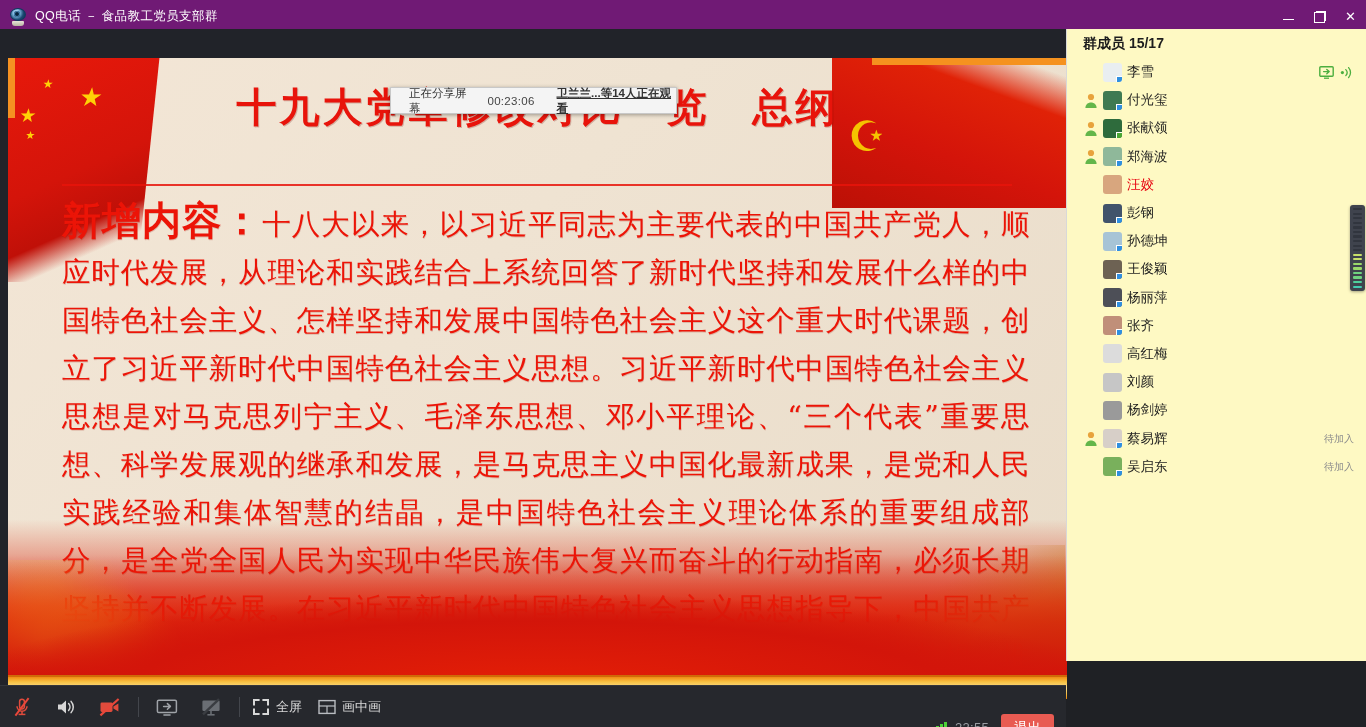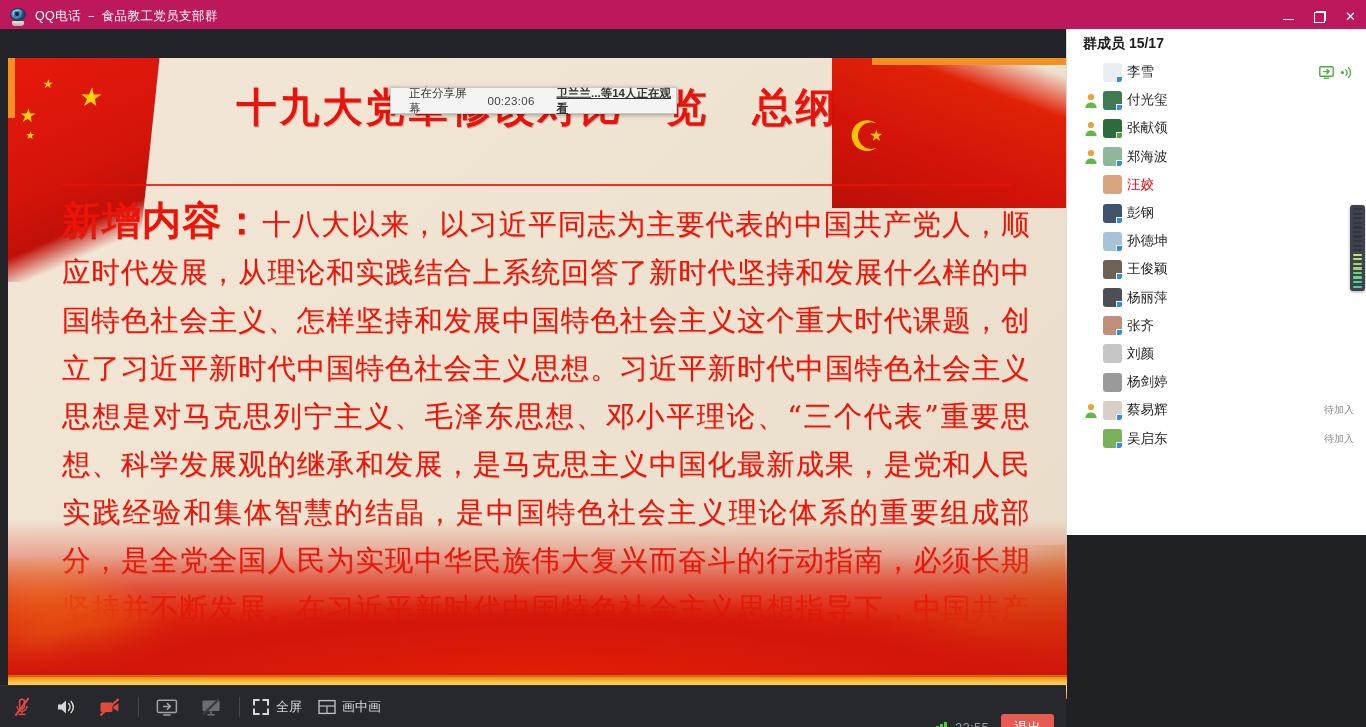--- a/index.html
+++ b/index.html
@@ -7,21 +7,21 @@
     width: 1366px; height: 727px;
     overflow: hidden;
     font-family: "Liberation Sans", "DejaVu Sans", sans-serif;
     background: #1f2125;
   }
 
   
   #titlebar {
     position: absolute; top: 0; left: 0;
     width: 1366px; height: 33px;
-    background: #be185d;
+    background: #701a75;
     display: flex; align-items: center;
   }
   #app-icon {
     width: 18px; height: 18px; margin-left: 9px; margin-right: 8px;
     position: relative;
   }
   #app-icon .cam-body {
     position: absolute; left: 1px; top: 0;
     width: 16px; height: 13px; border-radius: 50%;
     background: radial-gradient(circle at 38% 34%, #f4f8fb 0%, #7fb8e0 28%, #1a4a73 62%, #0c2c4a 100%);
@@ -217,22 +217,22 @@
   #btn-exit {
     margin-left: 12px; background: #e85b52; color: #ffffff;
     font-size: 13.5px; border: none; border-radius: 3px;
     padding: 5px 13px; cursor: pointer;
     font-family: "Liberation Sans", sans-serif;
   }
 
   
   #panel {
     position: absolute; top: 29px; right: 0;
-    width: 300px; height: 506px;
-    background: #ffffff;
+    width: 300px; height: 632px;
+    background: #fef9c3;
     border-left: 1px solid #d8d8d8;
   }
   #panel-header {
     height: 29px; display: flex; align-items: center;
     padding-left: 16px;
     color: #1d1d1d; font-size: 14px; font-weight: bold;
   }
   #member-list {
     position: absolute; top: 29px; left: 0; right: 0; bottom: 0;
     overflow: hidden;
@@ -515,20 +515,25 @@
       </div>
       <div class="member">
         <div class="flag-slot"></div>
         <div class="avatar" style="background: rgb(192, 143, 121);">
           <span class="badge"></span>
         </div>
         <span class="mname">张齐</span>
       </div>
       <div class="member">
         <div class="flag-slot"></div>
+        <div class="avatar" style="background: rgb(220, 220, 220);"></div>
+        <span class="mname">高红梅</span>
+      </div>
+      <div class="member">
+        <div class="flag-slot"></div>
         <div class="avatar" style="background: rgb(198, 198, 198);"></div>
         <span class="mname">刘颜</span>
       </div>
       <div class="member">
         <div class="flag-slot"></div>
         <div class="avatar" style="background: rgb(154, 154, 154);"></div>
         <span class="mname">杨剑婷</span>
       </div>
       <div class="member">
         <div class="flag-slot">

